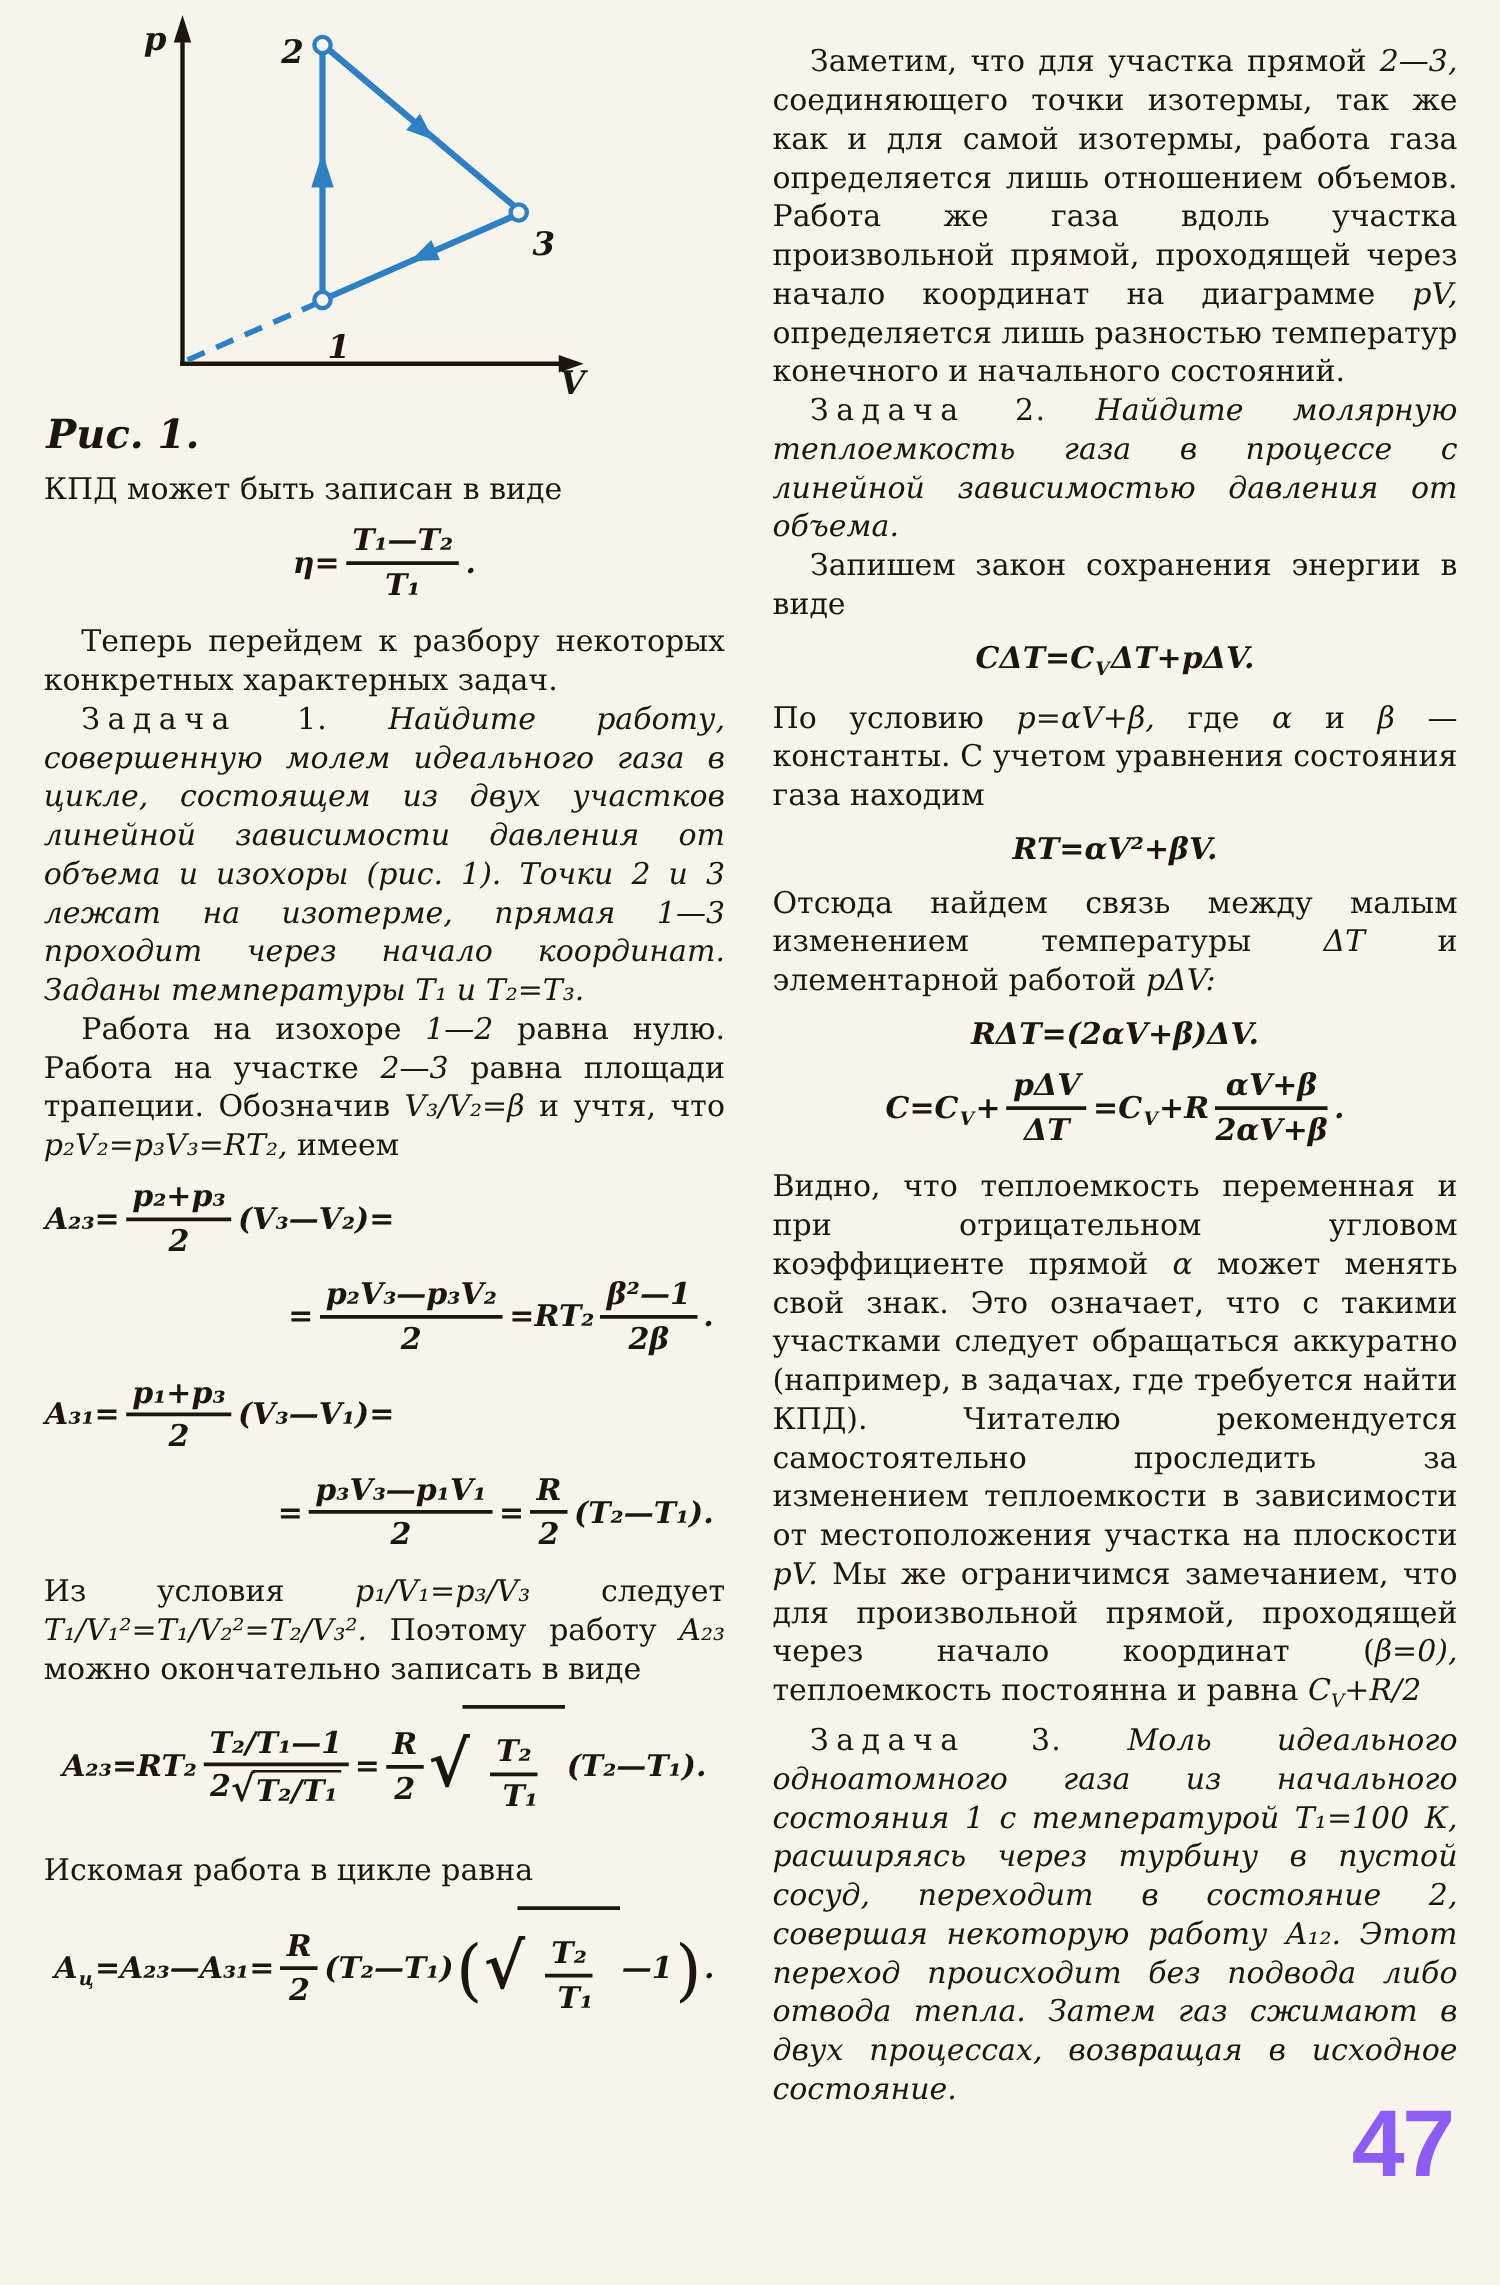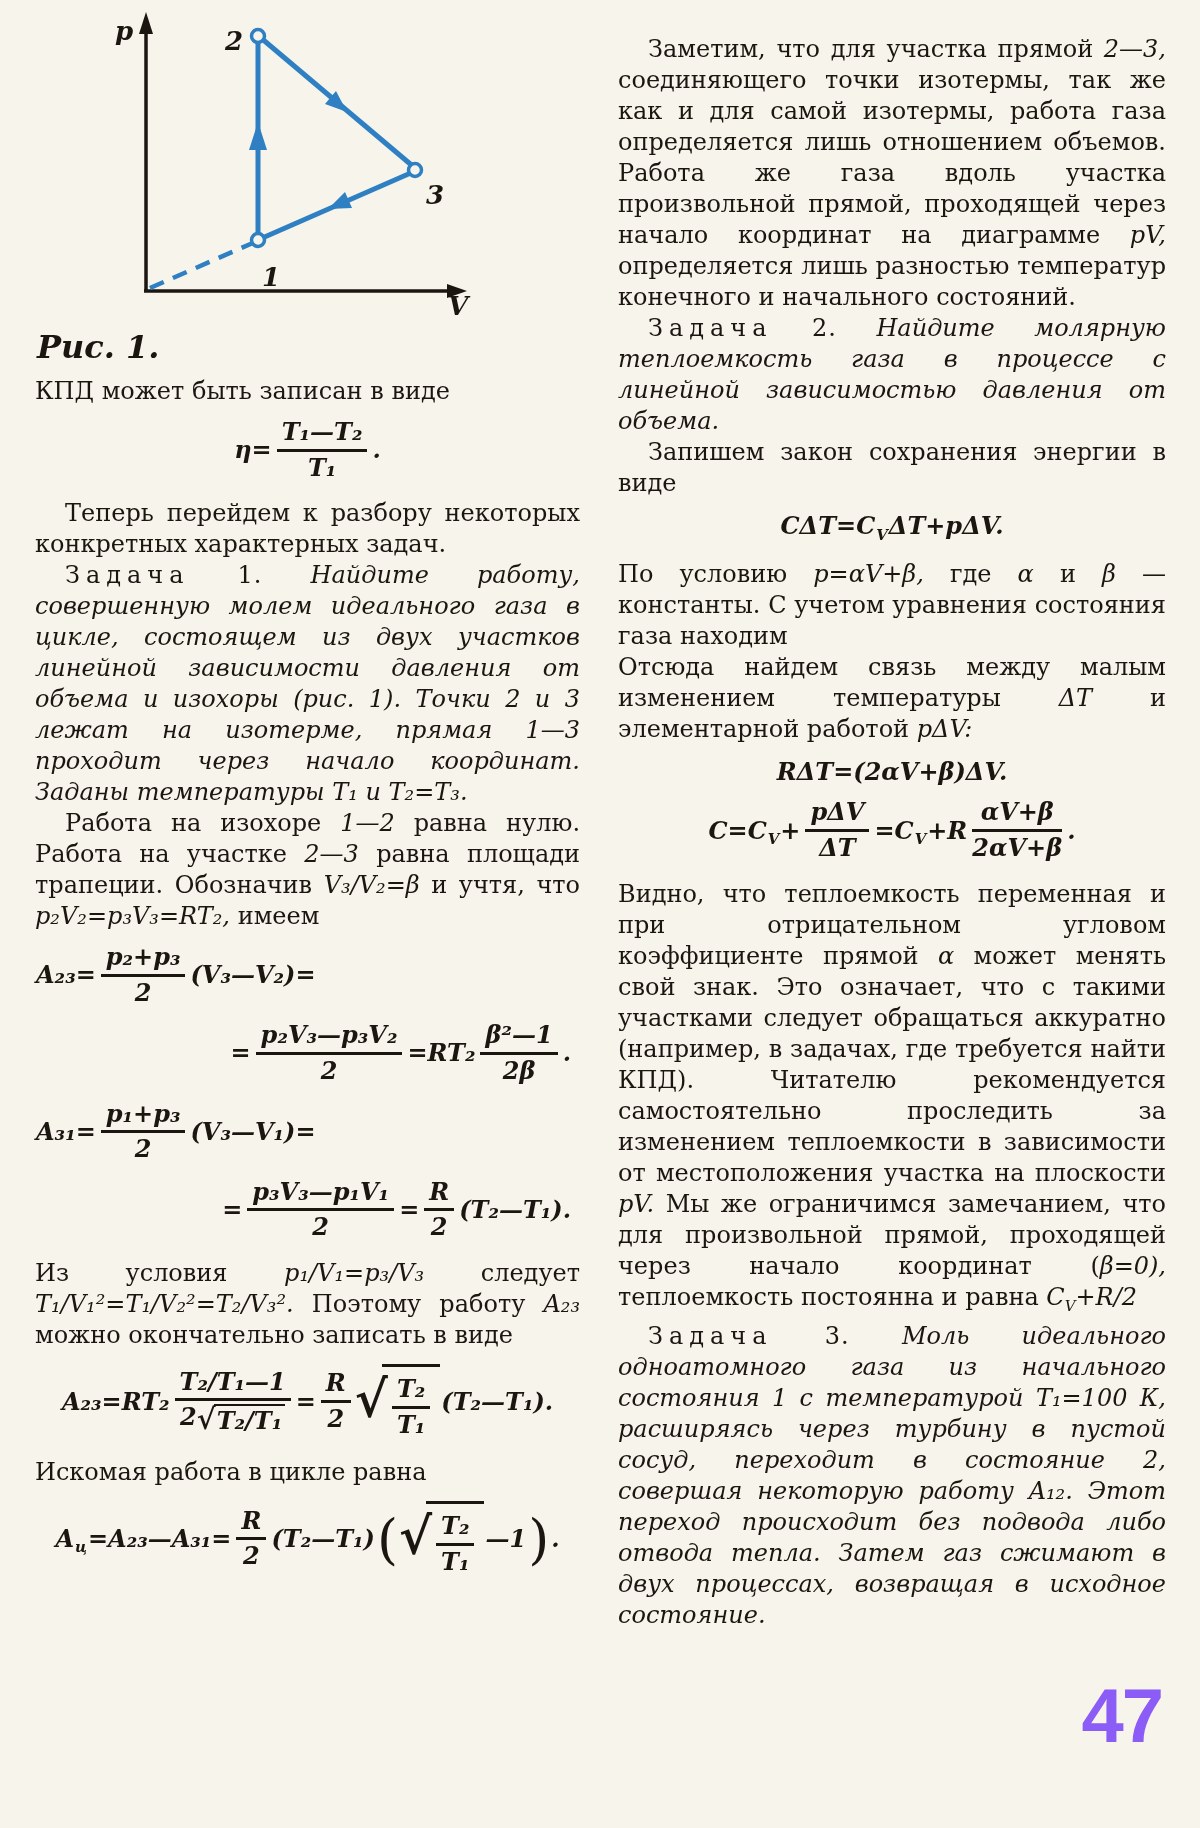--- a/index.html
+++ b/index.html
@@ -38,21 +38,21 @@
     display:inline-block; vertical-align:middle; text-align:center;
     margin:0 4px; position:relative; top:-2px;
   }
   .frac .num { display:block; padding:0 5px 3px; border-bottom:3px solid currentColor; }
   .frac .den { display:block; padding-top:2px; }
   sub.ssub { font-size:0.62em; font-style:italic; }
   
   .sq { display:inline-flex; align-items:center; vertical-align:middle; }
   .sq .sg { font-style:normal; font-size:2.1em; line-height:1; margin-right:-6px; transform:translateY(-3px); }
   .sq .bd { border-top:3px solid currentColor; padding:4px 6px 0; }
-  .sq .bd .frac { margin:4px; top:0; }
+  .sq .bd .frac { margin:16px; top:0;text-align:right; }
   
   .sq.sm .sg { font-size:1.2em; margin-right:-2px; transform:none; }
   .sq.sm .bd { border-top:2px solid currentColor; padding:1px 3px 0; }
   .bp { font-style:normal; font-size:2.25em; font-weight:500; vertical-align:middle; line-height:0; margin:0 1px; }
 
   
   figure.fig { margin:0 0 10px 0; }
   figcaption {
     font-size:32px; font-style:italic; font-weight:600;
     margin:4px 0 0 2px;
@@ -148,20 +148,21 @@
   <p class="body ind"><span>Заметим, что для участка прямой </span><i>2—3,</i><span> соединяющего точки изотермы, так же как и для самой изотермы, работа газа определяется лишь отношением объемов. Работа же газа вдоль участка произвольной прямой, проходящей через начало координат на диаграмме </span><i>pV,</i><span> определяется лишь разностью температур конечного и начального состояний.</span></p>
 
   <p class="body ind"><span class="task-label">Задача</span> <span class="task-num">2.</span> <i>Найдите молярную теплоемкость газа в процессе с линейной зависимостью давления от объема.</i></p>
 
   <p class="body ind"><span>Запишем закон сохранения энергии в виде</span></p>
 
   <div class="formula"><span class="tok">CΔT=C</span><sub class="ssub">V</sub><span class="tok">ΔT+pΔV.</span></div>
 
   <p class="body"><span>По условию </span><i>p=αV+β,</i><span> где </span><i>α</i><span> и </span><i>β</i><span> — константы. С учетом уравнения состояния газа находим</span></p>
 
+  <div class="formula"><span class="tok">RT=αV²+βV.</span></div>
 
   <p class="body"><span>Отсюда найдем связь между малым изменением температуры </span><i>ΔT</i><span> и элементарной работой </span><i>pΔV:</i></p>
 
   <div class="formula"><span class="tok">RΔT=(2αV+β)ΔV.</span></div>
 
 
   <div class="formula"><span class="tok">C=C</span><sub class="ssub">V</sub><span class="tok">+</span><span class="frac"><span class="num">pΔV</span><span class="den">ΔT</span></span><span class="tok">=C</span><sub class="ssub">V</sub><span class="tok">+R</span><span class="frac"><span class="num">αV+β</span><span class="den">2αV+β</span></span><span class="tok">.</span></div>
 
   <p class="body"><span>Видно, что теплоемкость переменная и при отрицательном угловом коэффициенте прямой </span><i>α</i><span> может менять свой знак. Это означает, что с такими участками следует обращаться аккуратно (например, в задачах, где требуется найти КПД). Читателю рекомендуется самостоятельно проследить за изменением теплоемкости в зависимости от местоположения участка на плоскости </span><i>pV.</i><span> Мы же ограничимся замечанием, что для произвольной прямой, проходящей через начало координат (</span><i>β=0),</i><span> теплоемкость постоянна и равна </span><i>C</i><sub class="ssub">V</sub><i>+R/2</i></p>
 

